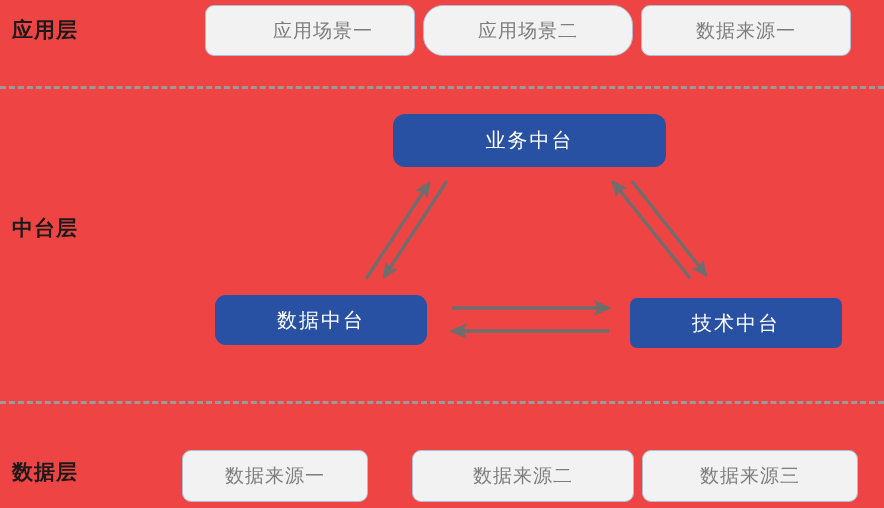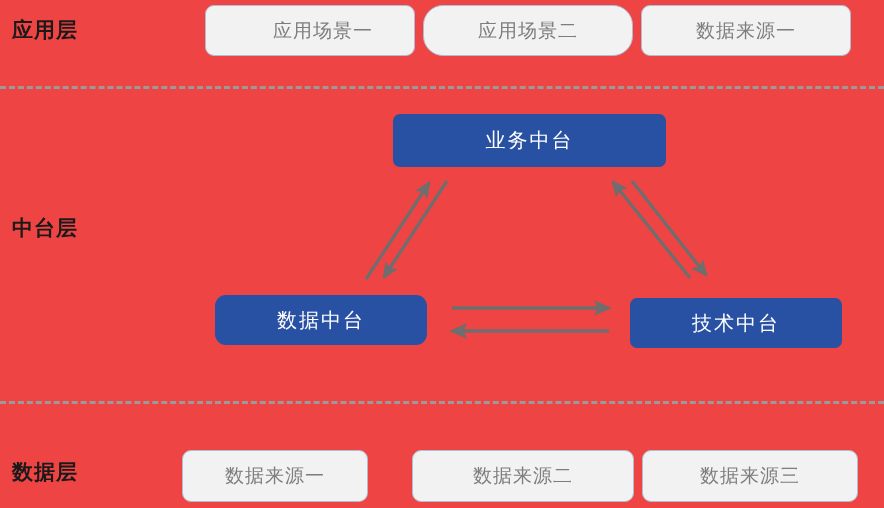--- a/index.html
+++ b/index.html
@@ -75,21 +75,21 @@
     background: #2851a3;
     border-radius: 7px;
     display: flex;
     align-items: center;
     justify-content: center;
     font-size: 20px;
     color: #ffffff;
     letter-spacing: 2px;
     white-space: nowrap;
   }
-  #platform-business { left: 393px; top: 114px; width: 273px; height: 53px; }
+  #platform-business { left: 393px; top: 114px; width: 273px; height: 53px; border-radius: 12px; }
   #platform-data     { left: 215px; top: 295px; width: 212px; height: 50px; border-radius: 11px; }
   #platform-tech     { left: 630px; top: 298px; width: 212px; height: 50px; }
 
   
   #arrows {
     position: absolute;
     left: 0;
     top: 0;
     width: 884px;
     height: 508px;

